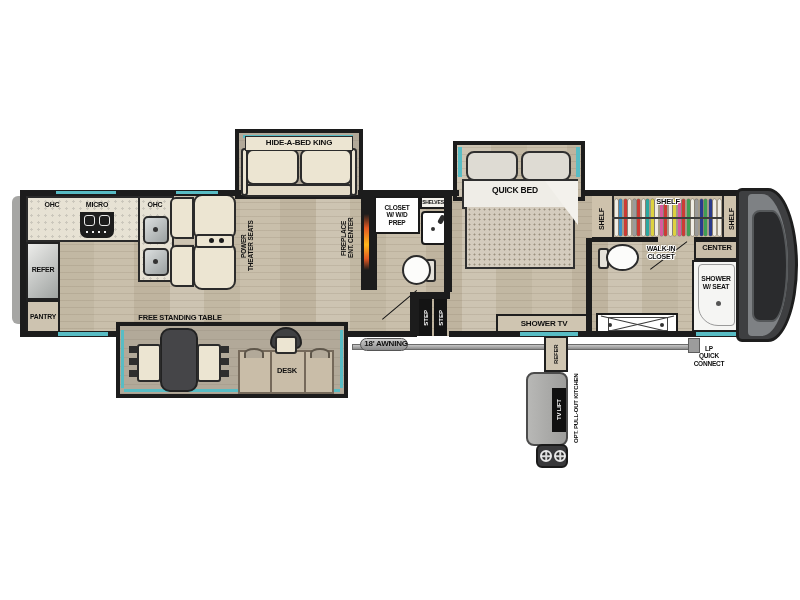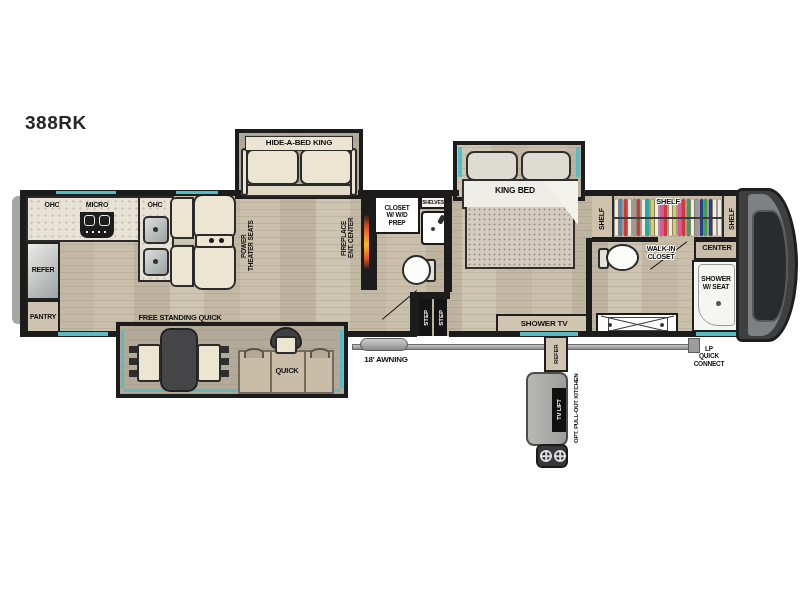--- a/index.html
+++ b/index.html
@@ -33,21 +33,20 @@
   .burner{position:absolute;width:12px;height:12px;border-radius:50%;border:2px solid #e8e8e8;background:#2a2a2a;box-sizing:border-box;}
   .burner::before{content:"";position:absolute;left:50%;top:0;bottom:0;width:1.5px;background:#dcdcdc;transform:translateX(-50%);}
   .burner::after{content:"";position:absolute;top:50%;left:0;right:0;height:1.5px;background:#dcdcdc;transform:translateY(-50%);}
   .dot{position:absolute;border-radius:50%;background:#333;}
 </style>
 </head>
 <body>
 
 <div id="stage">
 
-  <div class="lbl" style="left:25px;top:111px;width:80px;height:24px;font-size:19px;justify-content:flex-start;color:#262626;letter-spacing:0.5px;">388RK</div>
 
   <div class="abs" style="left:12px;top:196px;width:12px;height:128px;background:#a6a6a4;border-radius:6px 0 0 6px;"></div>
 
   <div class="abs wood" style="left:24px;top:194px;width:716px;height:142px;"></div>
 
   <div class="slideout slidefloor" style="left:235px;top:129px;width:128px;height:70px;"></div>
   <div class="teal" style="left:243px;top:135px;width:110px;height:3px;"></div>
   <div class="cream" style="left:246px;top:149px;width:53px;height:36px;border-radius:7px;"></div>
   <div class="cream" style="left:300px;top:149px;width:52px;height:36px;border-radius:7px;"></div>
   <div class="cream" style="left:244px;top:184px;width:108px;height:13px;border-radius:3px;background:#e2dac6;"></div>
@@ -56,40 +55,40 @@
   <div class="lbl" style="left:245px;top:136px;width:106px;height:13px;font-size:8px;background:#ece5d2;border:1px solid #2b2b2b;">HIDE-A-BED KING</div>
 
   <div class="slideout wood" style="left:453px;top:141px;width:132px;height:60px;"></div>
   <div class="teal" style="left:458px;top:147px;width:4px;height:30px;"></div>
   <div class="teal" style="left:576px;top:147px;width:4px;height:30px;"></div>
   <div class="abs" style="left:466px;top:151px;width:52px;height:30px;background:#dedbd3;border:2px solid #2f2f2f;border-radius:8px;box-sizing:border-box;"></div>
   <div class="abs" style="left:521px;top:151px;width:50px;height:30px;background:#dedbd3;border:2px solid #2f2f2f;border-radius:8px;box-sizing:border-box;"></div>
   <div class="abs" style="left:462px;top:179px;width:116px;height:30px;background:#efede7;border:2px solid #2f2f2f;box-sizing:border-box;"></div>
   <div class="abs" style="left:465px;top:207px;width:110px;height:62px;background:radial-gradient(#9b917f 0.9px, rgba(0,0,0,0) 1.1px) #d4ccbe;background-size:5px 5px;border:2px solid #2f2f2f;border-top:none;box-sizing:border-box;"></div>
   <div class="abs" style="left:545px;top:181px;width:33px;height:44px;background:#f3f1ec;clip-path:polygon(0 0,100% 0,100% 100%);"></div>
-  <div class="lbl" style="left:475px;top:184px;width:80px;height:14px;font-size:8.5px;">KING BED</div>
+  <div class="lbl" style="left:475px;top:184px;width:80px;height:14px;font-size:8.5px;">QUICK BED</div>
 
   <div class="slideout slidefloor" style="left:116px;top:322px;width:232px;height:76px;"></div>
   <div class="teal" style="left:121px;top:330px;width:3px;height:58px;"></div>
   <div class="teal" style="left:340px;top:330px;width:3px;height:58px;"></div>
   <div class="teal" style="left:124px;top:389px;width:216px;height:3px;"></div>
   <div class="abs" style="left:160px;top:328px;width:38px;height:64px;background:#454548;border:2px solid #222;border-radius:10px;box-sizing:border-box;"></div>
   <div class="abs" style="left:129px;top:346px;width:8px;height:34px;background:repeating-linear-gradient(180deg,#2e2e2e 0 7px,#b2a999 7px 12px);"></div>
   <div class="cream" style="left:137px;top:344px;width:24px;height:38px;border-radius:3px;"></div>
   <div class="cream" style="left:197px;top:344px;width:24px;height:38px;border-radius:3px;"></div>
   <div class="abs" style="left:221px;top:346px;width:8px;height:34px;background:repeating-linear-gradient(180deg,#2e2e2e 0 7px,#b2a999 7px 12px);"></div>
   <div class="abs" style="left:238px;top:350px;width:96px;height:44px;background:#c9bda8;border:2px solid #75695a;box-sizing:border-box;"></div>
   <div class="abs" style="left:270px;top:352px;width:2px;height:40px;background:#75695a;"></div>
   <div class="abs" style="left:304px;top:352px;width:2px;height:40px;background:#75695a;"></div>
   <div class="abs" style="left:270px;top:327px;width:32px;height:22px;background:#3f4042;border:2px solid #222;border-radius:16px 16px 6px 6px;box-sizing:border-box;"></div>
   <div class="cream" style="left:275px;top:336px;width:22px;height:18px;border-radius:3px;"></div>
   <div class="abs" style="left:244px;top:348px;width:20px;height:10px;background:#b2a999;border:2px solid #5e564a;border-bottom:none;border-radius:100% 100% 0 0;box-sizing:border-box;"></div>
   <div class="abs" style="left:310px;top:348px;width:20px;height:10px;background:#b2a999;border:2px solid #5e564a;border-bottom:none;border-radius:100% 100% 0 0;box-sizing:border-box;"></div>
-  <div class="lbl" style="left:262px;top:364px;width:50px;height:14px;font-size:7.5px;">QUICK</div>
-  <div class="lbl" style="left:134px;top:312px;width:92px;height:12px;font-size:7.5px;">FREE STANDING QUICK</div>
+  <div class="lbl" style="left:262px;top:364px;width:50px;height:14px;font-size:7.5px;">DESK</div>
+  <div class="lbl" style="left:134px;top:312px;width:92px;height:12px;font-size:7.5px;">FREE STANDING TABLE</div>
 
   <div class="counter" style="left:26px;top:196px;width:148px;height:46px;"></div>
   <div class="counter" style="left:138px;top:196px;width:36px;height:86px;"></div>
   <div class="lbl" style="left:34px;top:199px;width:36px;height:12px;font-size:7px;">OHC</div>
   <div class="lbl" style="left:78px;top:199px;width:38px;height:12px;font-size:7px;">MICRO</div>
   <div class="lbl" style="left:137px;top:199px;width:36px;height:12px;font-size:7px;">OHC</div>
   <div class="abs" style="left:80px;top:212px;width:34px;height:26px;background:#1d1d1d;border-radius:0 0 7px 7px;"></div>
   <div class="abs" style="left:84px;top:215px;width:11px;height:11px;border:1.5px solid #e8e8e8;border-radius:3px;box-sizing:border-box;"></div>
   <div class="abs" style="left:99px;top:215px;width:11px;height:11px;border:1.5px solid #e8e8e8;border-radius:3px;box-sizing:border-box;"></div>
   <div class="abs" style="left:84px;top:230px;width:26px;height:4px;background:radial-gradient(#f0f0f0 1.1px, rgba(0,0,0,0) 1.3px);background-size:6px 4px;"></div>
@@ -215,21 +214,21 @@
   <div class="teal" style="left:520px;top:332px;width:58px;height:4px;"></div>
   <div class="teal" style="left:696px;top:332px;width:44px;height:4px;"></div>
 
   <div class="abs" style="left:736px;top:188px;width:62px;height:154px;background:#3e3f41;border:3px solid #1e1e1e;box-sizing:border-box;border-radius:6px 30px 30px 6px / 6px 77px 77px 6px;"></div>
   <div class="abs" style="left:748px;top:194px;width:40px;height:142px;background:#7e8184;border-radius:4px 26px 26px 4px / 4px 71px 71px 4px;"></div>
   <div class="abs" style="left:752px;top:210px;width:36px;height:112px;background:#2a2b2d;border:2px solid #55585a;box-sizing:border-box;border-radius:8px 16px 16px 8px / 8px 56px 56px 8px;"></div>
 
   <div class="abs" style="left:352px;top:344px;width:346px;height:6px;background:linear-gradient(180deg,#c7c7c7,#8b8b8b);border:1px solid #6a6a6a;box-sizing:border-box;"></div>
   <div class="abs" style="left:360px;top:338px;width:48px;height:13px;background:linear-gradient(180deg,#d0d0d0,#8a8a8a);border:1px solid #555;border-radius:7px;box-sizing:border-box;"></div>
   <div class="abs" style="left:688px;top:338px;width:12px;height:15px;background:#9c9c9c;border:1px solid #5d5d5d;box-sizing:border-box;"></div>
-  <div class="lbl" style="left:354px;top:354px;width:64px;height:13px;font-size:8px;">18' AWNING</div>
+  <div class="lbl" style="left:354px;top:338px;width:64px;height:13px;font-size:8px;">18' AWNING</div>
   <div class="lbl" style="left:686px;top:340px;width:46px;height:32px;font-size:6.5px;">LP
 QUICK
 CONNECT</div>
 
   <div class="box" style="left:544px;top:336px;width:24px;height:36px;"></div>
   <div class="lbl vlbl" style="left:546px;top:338px;width:20px;height:32px;font-size:6px;">REFER</div>
   <div class="abs" style="left:526px;top:372px;width:42px;height:74px;background:linear-gradient(90deg,#b8b8b6,#9d9d9b);border:2px solid #4c4c4c;border-radius:8px;box-sizing:border-box;"></div>
   <div class="abs" style="left:552px;top:388px;width:14px;height:44px;background:#101010;"></div>
   <div class="lbl vlbl" style="left:553px;top:390px;width:12px;height:40px;font-size:6px;color:#ffffff;">TV LIFT</div>
   <div class="lbl vlbl" style="left:568px;top:358px;width:16px;height:100px;font-size:6px;">OPT. PULL-OUT KITCHEN</div>

